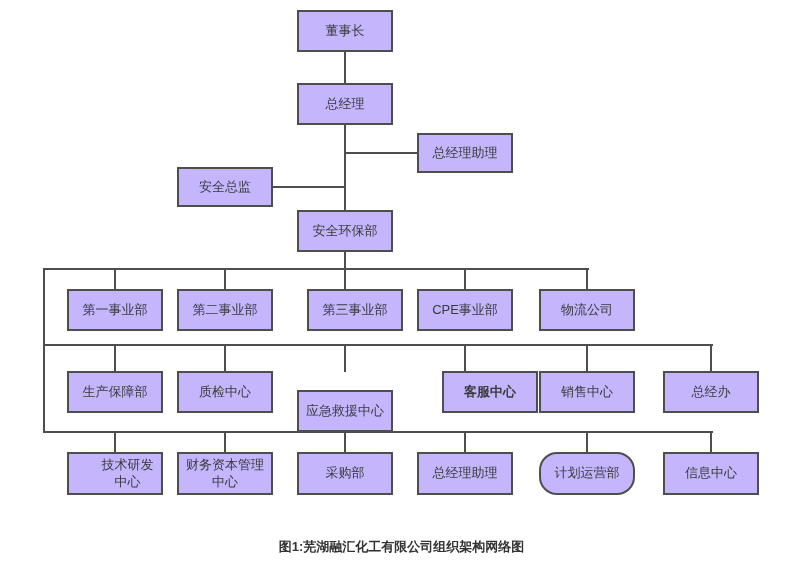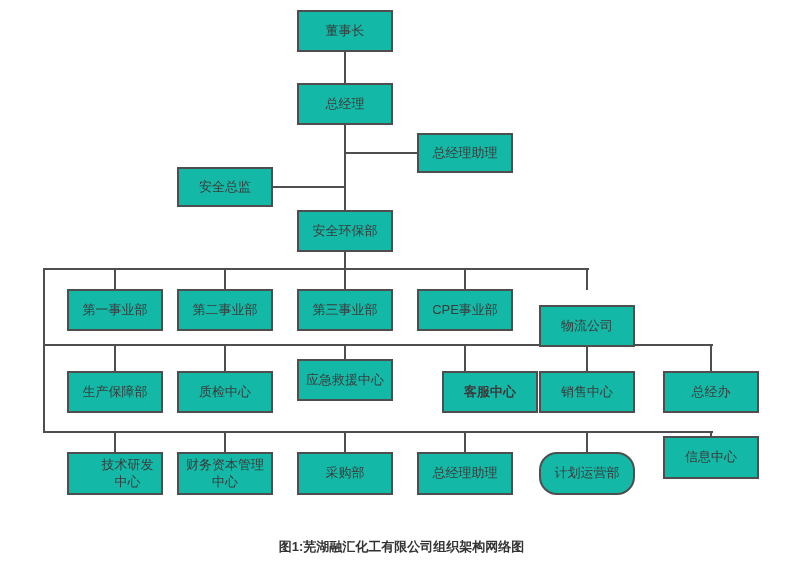--- a/index.html
+++ b/index.html
@@ -14,21 +14,21 @@
     height: 572px;
     background: var(--bg, #ffffff);
     overflow: hidden;
   }
   .node {
     position: absolute;
     box-sizing: border-box;
     width: 96px;
     height: 42px;
     border: 2px solid var(--line, #4e4e4e);
-    background: #14b8a6;
+    background: #c4b5fd;
     display: flex;
     align-items: center;
     justify-content: center;
     text-align: center;
     font-size: 13px;
     line-height: 1.25;
     color: var(--text, #3a3a3a);
     padding: 1px 2px;
     z-index: 2;
   }
@@ -94,33 +94,33 @@
   <div class="vline" style="left:710px; top:431px; height:22px;"></div>
 
   <div class="node" style="left:297px; top:10px;">董事长</div>
   <div class="node" style="left:297px; top:83px;">总经理</div>
   <div class="node small" style="left:417px; top:133px;">总经理助理</div>
   <div class="node small" style="left:177px; top:167px;">安全总监</div>
   <div class="node" style="left:297px; top:210px;">安全环保部</div>
 
   <div class="node" style="left:67px;  top:289px;">第一事业部</div>
   <div class="node" style="left:177px; top:289px;">第二事业部</div>
-  <div class="node" style="left:297px; top:289px;">第三事业部</div>
+  <div class="node" style="left:307px; top:289px;">第三事业部</div>
   <div class="node" style="left:417px; top:289px;">CPE事业部</div>
-  <div class="node" style="left:539px; top:289px;margin-top:16px;">物流公司</div>
+  <div class="node" style="left:539px; top:289px;">物流公司</div>
 
   <div class="node" style="left:67px;  top:371px;font-family:Liberation Serif, serif;">生产保障部</div>
   <div class="node" style="left:177px; top:371px;">质检中心</div>
-  <div class="node" style="left:297px; top:359px;">应急救援中心</div>
+  <div class="node" style="left:297px; top:390px;">应急救援中心</div>
   <div class="node" style="left:442px; top:371px;font-weight:bold;">客服中心</div>
   <div class="node" style="left:539px; top:371px;text-align:center;">销售中心</div>
   <div class="node" style="left:663px; top:371px;">总经办</div>
 
   <div class="node tall" style="left:67px;  top:452px;padding-left:27px;">技术研发中心</div>
   <div class="node tall" style="left:177px; top:452px;">财务资本管理中心</div>
   <div class="node tall" style="left:297px; top:452px;">采购部</div>
   <div class="node tall" style="left:417px; top:452px;">总经理助理</div>
   <div class="node tall" style="left:539px; top:452px;border-radius:18px;">计划运营部</div>
-  <div class="node tall" style="left:663px; top:436px;">信息中心</div>
+  <div class="node tall" style="left:663px; top:452px;">信息中心</div>
 
   <div class="caption">图1:芜湖融汇化工有限公司组织架构网络图</div>
 
 </div>
 
 </body></html>

